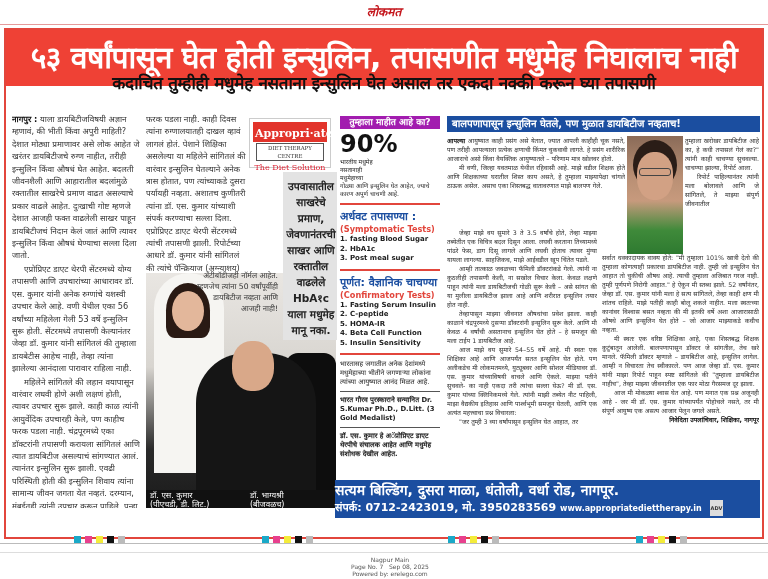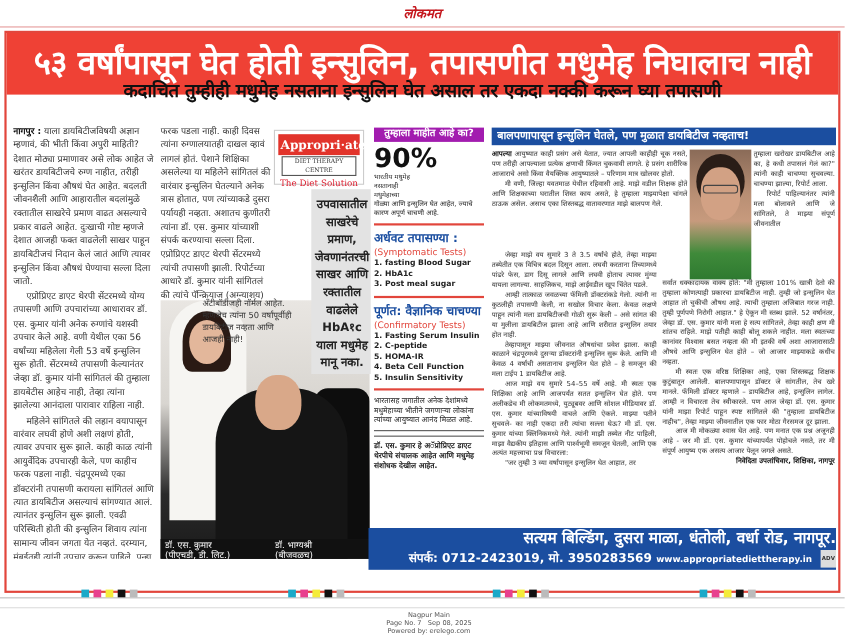--- a/index.html
+++ b/index.html
@@ -26,45 +26,45 @@
 .photo .woman{position:absolute;left:8px;top:0;width:70px;height:200px;background:#f6f5f2;border-radius:35px 35px 0 0}
 .photo .wface{position:absolute;left:26px;top:18px;width:32px;height:40px;background:#e3b79b;border-radius:50%}
 .photo .whair{position:absolute;left:20px;top:10px;width:44px;height:55px;background:#2a1a14;border-radius:50% 50% 20% 20%}
 .photo .man{position:absolute;left:50px;top:80px;width:120px;height:155px;background:#151515;border-radius:50px 50px 0 0}
 .photo .mface{position:absolute;left:86px;top:68px;width:42px;height:50px;background:#d9a889;border-radius:45%}
 .photo .chair{position:absolute;left:140px;top:80px;width:50px;height:150px;background:#0d0d0d;border-radius:12px}
 .captions{position:absolute;left:146px;top:490px;width:190px;height:18px;background:#111}
 .cap{position:absolute;color:#fff;font-size:8px;line-height:9px;width:80px}
 .cap1{left:150px;top:491px}
 .cap2{left:250px;top:491px}
-.overlay-text{position:absolute;left:184px;top:270px;width:82px;text-align:left;font-size:7.6px;line-height:11px;color:#333}
+.overlay-text{position:absolute;left:196px;top:270px;width:82px;text-align:right;font-size:7.6px;line-height:11px;color:#333}
 .midcol{position:absolute;left:340px;top:116px;width:100px}
 .bluehead{background:#a21caf;color:#fff;font-size:9px;line-height:13px;text-align:center;font-weight:bold}
 .big90{font-size:24px;font-weight:bold;color:#111;line-height:24px;display:inline-block;vertical-align:top}
 .bigtxt{display:inline-block;vertical-align:top;font-size:6px;line-height:8px;width:44px;margin-top:2px}
 .smtxt{font-size:6.2px;line-height:8px;color:#222}
 .redrule{height:2px;background:#e2463c;margin:5px 0}
 .sect-title{color:#1b4ea0;font-size:11px;font-weight:bold;line-height:14px}
-.sect-sub{color:#e2463c;font-size:8.2px;font-weight:normal;line-height:11px}
+.sect-sub{color:#e2463c;font-size:8.2px;font-weight:bold;line-height:11px}
 .test-list{font-size:7px;font-weight:bold;line-height:9.5px;color:#222}
 .thinrule{height:1px;background:#555;margin:4px 0}
 .rightbox{position:absolute;left:447px;top:116px;width:313px;height:363px}
 .rhead{background:#1b4ea0;color:#fff;font-size:10px;line-height:16px;font-weight:bold;padding-left:5px;white-space:nowrap;overflow:hidden}
 .rtext{position:absolute;font-size:6.3px;line-height:9px;color:#333;text-align:justify}
 .rt1{left:0;top:20px;width:178px;height:92px;overflow:hidden}
 .rt2{left:0;top:112px;width:150px;height:252px;overflow:hidden}
 .rt3{left:238px;top:20px;width:74px;height:120px;overflow:hidden}
 .rt4{left:155px;top:137px;width:157px;height:227px;overflow:hidden}
 .rt b{color:#111}
 .rphoto{position:absolute;left:180px;top:20px;width:56px;height:118px;background:linear-gradient(180deg,#8a6b58 0%,#b98f74 35%,#c79a7d 55%,#3f8a3a 80%,#2e7a30 100%);overflow:hidden}
 .rphoto .hair{position:absolute;left:6px;top:4px;width:44px;height:50px;background:#2a1d17;border-radius:50%}
 .rphoto .face{position:absolute;left:10px;top:16px;width:36px;height:48px;background:#d2a184;border-radius:45%}
 .rphoto .glasses{position:absolute;left:12px;top:32px;width:32px;height:8px;border:1px solid #444;border-radius:3px}
 .rt-sign{font-weight:bold;text-align:right;color:#111}
-.footer{position:absolute;left:335px;top:480px;width:425px;height:38px;background:#1b4ea0;color:#fff;text-align:right;font-weight:bold}
+.footer{position:absolute;left:335px;top:480px;width:425px;height:38px;background:#1b4ea0;color:#fff;text-align:left;font-weight:bold}
 .footer .addr{font-size:14px;line-height:20px;white-space:nowrap}
 .footer .contact{font-size:11px;line-height:16px;white-space:nowrap}
 .footer .web{font-size:8px}
 .footer .adv{display:inline-block;background:#ddd;color:#333;font-size:5px;padding:0 1px;vertical-align:middle;margin-left:4px}
 .bottomline{position:absolute;left:0;top:543px;width:768px;height:1px;background:#bbb}
 .bottomline2{position:absolute;left:0;top:552px;width:768px;height:1px;background:#ddd}
 .swatch{position:absolute;top:536px;width:7px;height:7px}
 .meta{position:absolute;left:320px;top:556px;width:140px;text-align:center;font-size:6px;line-height:7px;color:#555}
 </style>
 </head>
@@ -140,20 +140,21 @@
   <div class="test-list">
     <div>1. Fasting Serum Insulin</div>
     <div>2. C-peptide</div>
     <div>5. HOMA-IR</div>
     <div>4. Beta Cell Function</div>
     <div>5. Insulin Sensitivity</div>
   </div>
   <div class="redrule"></div>
   <div class="smtxt" style="font-size:6.8px;line-height:9px">भारतासह जगातील अनेक देशांमध्ये मधुमेहाच्या भीतीने जगणाऱ्या लोकांना त्यांच्या आयुष्यात आनंद मिळत आहे.</div>
   <div class="thinrule"></div>
+  <div class="smtxt" style="font-size:6.8px;line-height:9px;font-weight:bold"><span>भारत गौरव पुरस्काराने सन्मानित</span> <span>Dr. S.Kumar Ph.D., D.Litt. (3 Gold Medalist)</span></div>
   <div class="thinrule"></div>
   <div class="smtxt" style="font-size:6.8px;line-height:9px;font-weight:bold">डॉ. एस. कुमार हे अॅप्रोप्रिएट डाएट थेरपीचे संचालक आहेत आणि मधुमेह संशोधक देखील आहेत.</div>
 </div>
 
 <div class="rightbox">
   <div class="rhead">बालपणापासून इन्सुलिन घेतले, पण मुळात डायबिटीज नव्हताच!</div>
   <div class="rtext rt1 rt">
     <p><b>आपल्या</b> <span>आयुष्यात काही प्रसंग असे येतात, ज्यात आपली काहीही चूक नसते, पण तरीही आपल्याला प्रत्येक क्षणाची किंमत चुकवावी लागते. हे प्रसंग शारीरिक आजाराचे असो किंवा वैयक्तिक आयुष्यातले – परिणाम मात्र खोलवर होतो.</span></p>
     <p class="indent">मी वणी, जिल्हा यवतमाळ येथील रहिवासी आहे. माझे वडील शिक्षक होते आणि शिक्षकाच्या घरातील शिस्त काय असते, हे तुम्हाला माझ्यापेक्षा चांगले ठाऊक असेल. असाच एका शिस्तबद्ध वातावरणात माझे बालपण गेले.</p>
   </div>

